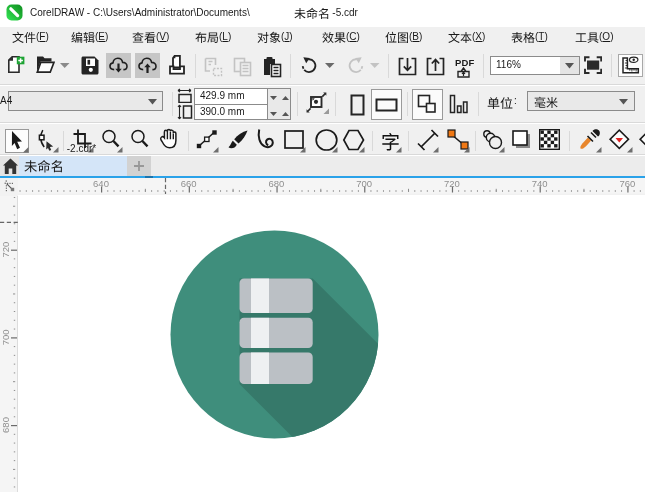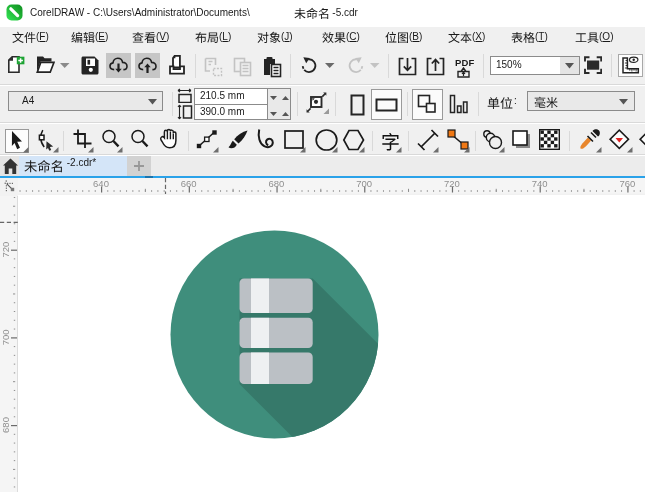--- a/index.html
+++ b/index.html
@@ -189,56 +189,56 @@
 <path d="M5.5 1.5 H1.5 V17.5 H17.5 V1.5 H13.5" fill="none" stroke="#242424" stroke-width="1.7"></path>
 <path d="M9.5 14 V3 M5.8 6.5 L9.5 2.6 L13.2 6.5" fill="none" stroke="#242424" stroke-width="1.7"></path>
 </svg>
 <div class="a" style="left:455px;top:57px;font-size:9.5px;font-weight:bold;color:#1a1a1a;letter-spacing:0.2px">PDF</div>
 <svg class="a" style="left:457px;top:67px" width="13" height="11" viewBox="0 0 13 11">
 <path d="M1 4.5 H12 V10 H1 Z M4 4.5 L6.5 1 L9 4.5" fill="none" stroke="#242424" stroke-width="1.4"></path>
 <path d="M6.5 9 V5.5 M5 6.8 L6.5 5.2 L8 6.8" fill="none" stroke="#242424" stroke-width="1.2"></path>
 </svg>
 <div class="sep" style="left:483px;top:54px;height:24px"></div>
 <div class="a" style="left:490px;top:56px;width:71px;height:19px;background:#fff;border:1px solid #8b8b8b"></div>
-<div class="lbl" style="left:496px;top:59px">150%</div>
+<div class="lbl" style="left:496px;top:59px">116%</div>
 <div class="a" style="left:560px;top:56px;width:20px;height:19px;background:#e4e4e4;border:1px solid #8b8b8b;border-left:none"></div>
 <svg class="a" style="left:565px;top:63px" width="10" height="6">
     <path d="M0 0 H9 L4.5 5.5 Z" fill="#555"></path>
   </svg>
 <svg class="a" style="left:584px;top:56px" width="18" height="18" viewBox="0 0 18 18">
 <rect x="3" y="4.5" width="12.2" height="9.2" fill="#2b2b2b"></rect>
 <path d="M1 5.5 V1.2 H5.5 M12.7 1.2 H17.2 V5.5 M17.2 12.7 V17 H12.7 M5.5 17 H1 V12.7" fill="none" stroke="#2b2b2b" stroke-width="1.9"></path>
 </svg>
 <div class="sep" style="left:611px;top:54px;height:23px"></div>
 <div class="a" style="left:618px;top:53.5px;width:25px;height:23px;background:#fdfdfd;border:1px solid #a8a8a8"></div>
 <svg class="a" style="left:621px;top:55.5px" width="19" height="19" viewBox="0 0 19 19">
 <path d="M2 2 H6.4 V12.8 H17.3 V16.8 H2 Z" fill="#fff" stroke="#242424" stroke-width="1.5"></path>
 <path d="M6.4 4.5 H4.6 M6.4 7 H3.9 M6.4 9.5 H4.6 M6.4 12 H3.9 M8.8 12.8 V14.7 M10.9 12.8 V15.5 M13 12.8 V14.7 M15.1 12.8 V15.5" stroke="#242424" stroke-width="0.9"></path>
 <ellipse cx="12.7" cy="3.7" rx="4.2" ry="2.6" fill="none" stroke="#242424" stroke-width="1.2"></ellipse>
 <circle cx="12.7" cy="3.7" r="1.2" fill="#242424"></circle>
 </svg>
 <div class="row" style="top:86px;height:37px;background:#f0f0f0;border-bottom:1px solid #d9d9d9"></div>
 <div class="a" style="left:8px;top:91px;width:155px;height:20px;background:#e9e9e9;border:1px solid #8b8b8b"></div>
-<div class="lbl" style="left:22px;top:95px">A4</div>
+<div class="lbl" style="left:0;top:95px">A4</div>
 <svg class="a" style="left:148px;top:99px" width="10" height="6">
     <path d="M0 0 H9 L4.5 5.5 Z" fill="#555"></path>
   </svg>
 <div class="sep" style="left:172px;top:92px;height:24px"></div>
 <svg class="a" style="left:177px;top:88px" width="16" height="15" viewBox="0 0 16 15">
 <path d="M1 2.5 H14 M1 2.5 L3 1 M1 2.5 L3 4 M14 2.5 L12 1 M14 2.5 L12 4" stroke="#242424" stroke-width="1.1" fill="none"></path>
 <rect x="2" y="6.5" width="12" height="8" fill="none" stroke="#242424" stroke-width="1.5"></rect>
 </svg>
 <svg class="a" style="left:177px;top:104px" width="16" height="16" viewBox="0 0 16 16">
 <path d="M2.5 1 V15 M2.5 1 L1 3 M2.5 1 L4 3 M2.5 15 L1 13 M2.5 15 L4 13" stroke="#242424" stroke-width="1.1" fill="none"></path>
 <rect x="6.5" y="2" width="8" height="12" fill="none" stroke="#242424" stroke-width="1.5"></rect>
 </svg>
 <div class="a" style="left:194px;top:88px;width:97px;height:32px;border:1px solid #8b8b8b;background:#fff"></div>
 <div class="a" style="left:194px;top:104px;width:97px;height:1px;background:#8b8b8b"></div>
 <div class="a" style="left:267px;top:89px;width:23px;height:30px;background:#e9e9e9;border-left:1px solid #8b8b8b"></div>
-<div class="lbl" style="left:200px;top:90px">210.5 mm</div>
+<div class="lbl" style="left:200px;top:90px">429.9 mm</div>
 <div class="lbl" style="left:200px;top:106px">390.0 mm</div>
 <svg class="a" style="left:269px;top:94.5px" width="21" height="6">
     <path d="M1 1 H8 L4.5 5 Z" fill="#555"></path>
     <path d="M13 5 H20 L16.5 1 Z" fill="#555"></path>
   </svg>
 <svg class="a" style="left:269px;top:110.5px" width="21" height="6">
     <path d="M1 1 H8 L4.5 5 Z" fill="#555"></path>
     <path d="M13 5 H20 L16.5 1 Z" fill="#555"></path>
   </svg>
 <div class="sep" style="left:297px;top:92px;height:24px"></div>
@@ -435,21 +435,21 @@
 <div class="a" style="left:0;top:156px;width:19px;height:20px;background:#e4e4e4"></div>
 <svg class="a" style="left:2.5px;top:157.5px" width="15" height="17" viewBox="0 0 15 17">
 <path d="M7.5 0.5 L15 7.6 H13.2 V16 H9.3 V10.6 H5.7 V16 H1.8 V7.6 H0 Z" fill="#333"></path>
 </svg>
 <div class="a" style="left:19px;top:156px;width:108px;height:20px;background:#d4e5f8"></div>
 <svg style="position:absolute;left:24px;top:158.2px;" width="39.9" height="16.3" fill="#1a1a1a">
     <use href="#c22" transform="translate(0,13.3) scale(0.013300)"></use>
     <use href="#c23" transform="translate(13.3,13.3) scale(0.013300)"></use>
     <use href="#c24" transform="translate(26.6,13.3) scale(0.013300)"></use>
   </svg>
-<div class="lbl" style="left:64px;top:157px"> -2.cdr*</div>
+<div class="lbl" style="left:64px;top:143px"> -2.cdr*</div>
 <div class="a" style="left:127px;top:156px;width:24px;height:20px;background:#d2d2d2"></div>
 <svg class="a" style="left:133px;top:160px" width="12" height="12">
     <path d="M6 1 V11 M1 6 H11" stroke="#989898" stroke-width="1.8"></path>
   </svg>
 <div class="row" style="top:176px;height:2px;background:#2aa2e9"></div>
 <div class="a" style="left:145px;top:176px;width:8px;height:2px;background:#1b74ad"></div>
 <svg class="a" style="left:0;top:178px" width="645" height="18" viewBox="0 0 645 18">
     <rect width="645" height="18" fill="#f5f5f5"></rect>
     <rect y="16" width="645" height="2" fill="#ffffff"></rect>
     <rect y="15.8" width="645" height="0.8" fill="#e8e8e8"></rect>

